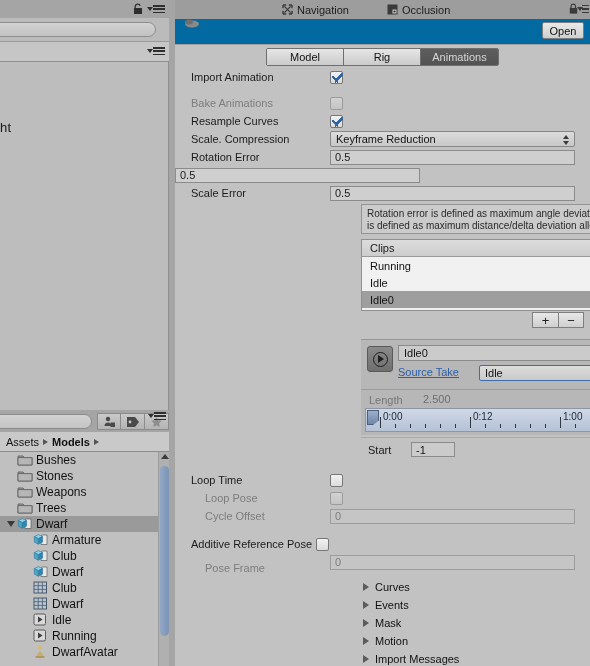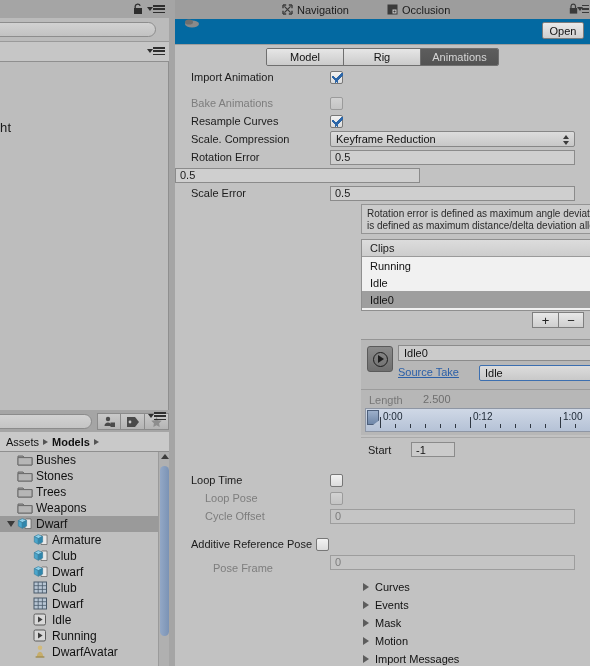--- a/index.html
+++ b/index.html
@@ -249,29 +249,29 @@
                 <path d="M1 4.6h14V12H1z" fill="#b6b6b6" stroke="#6a6a6a"></path>
               </svg></span>
             <span>Stones</span>
           </div>
           <div class="tree-row" style="padding-left: 4px;">
             <span class="tw"></span>
             <span class="tree-ico"><svg width="16" height="13" viewBox="0 0 16 13">
                 <path d="M1 3h5l1.2 1.5H15V12H1z" fill="#9a9a9a" stroke="#6a6a6a"></path>
                 <path d="M1 4.6h14V12H1z" fill="#b6b6b6" stroke="#6a6a6a"></path>
               </svg></span>
-            <span>Trees</span>
+            <span>Weapons</span>
           </div>
           <div class="tree-row" style="padding-left: 4px;">
             <span class="tw"></span>
             <span class="tree-ico"><svg width="16" height="13" viewBox="0 0 16 13">
                 <path d="M1 3h5l1.2 1.5H15V12H1z" fill="#9a9a9a" stroke="#6a6a6a"></path>
                 <path d="M1 4.6h14V12H1z" fill="#b6b6b6" stroke="#6a6a6a"></path>
               </svg></span>
-            <span>Weapons</span>
+            <span>Trees</span>
           </div>
           <div class="tree-row sel" style="padding-left: 4px;">
             <span class="tw">
               <i class="caret"></i>
             </span>
             <span class="tree-ico"><svg width="16" height="14" viewBox="0 0 16 14">
                 <path d="M8 11.5h6V2H9L8 3.2z" fill="#e8e8e8" stroke="#5c5c5c" stroke-width=".7"></path>
                 <path d="M1.3 3.6 5.3 1.6 9.6 3.6 5.3 5.6z" fill="#8fd0ea" stroke="#3a7f9e" stroke-width=".7"></path>
                 <path d="M1.3 3.6v5.5l4 2.1V5.6z" fill="#4aa6cc" stroke="#3a7f9e" stroke-width=".7"></path>
                 <path d="M9.6 3.6v5.5l-4.3 2.1V5.6z" fill="#2f87ad" stroke="#3a7f9e" stroke-width=".7"></path>
@@ -542,21 +542,21 @@
         </div>
         <div class="prop" style="top: 507px;">
           <span class="lbl dim" style="width: 155px; padding-left: 30px;">Cycle Offset</span>
           <span class="tfield dim" style="width: 245px;">0</span>
         </div>
         <div class="prop" style="top: 535px;">
           <span class="lbl" style="width: 141px;">Additive Reference Pose</span>
           <span class="cb"></span>
         </div>
         <div class="prop" style="top: 553px;">
-          <span class="lbl dim" style="width: 155px; padding-left: 38px; margin-top: 12px;">Pose Frame</span>
+          <span class="lbl dim" style="width: 155px; padding-left: 30px; margin-top: 12px;">Pose Frame</span>
           <span class="tfield dim" style="width: 245px;">0</span>
         </div>
       </div>
     <div id="sections">
         <div class="sect" style="top: 578px;">
           <span class="fold"></span>
           <span>Curves</span>
         </div>
         <div class="sect" style="top: 596px;">
           <span class="fold"></span>

